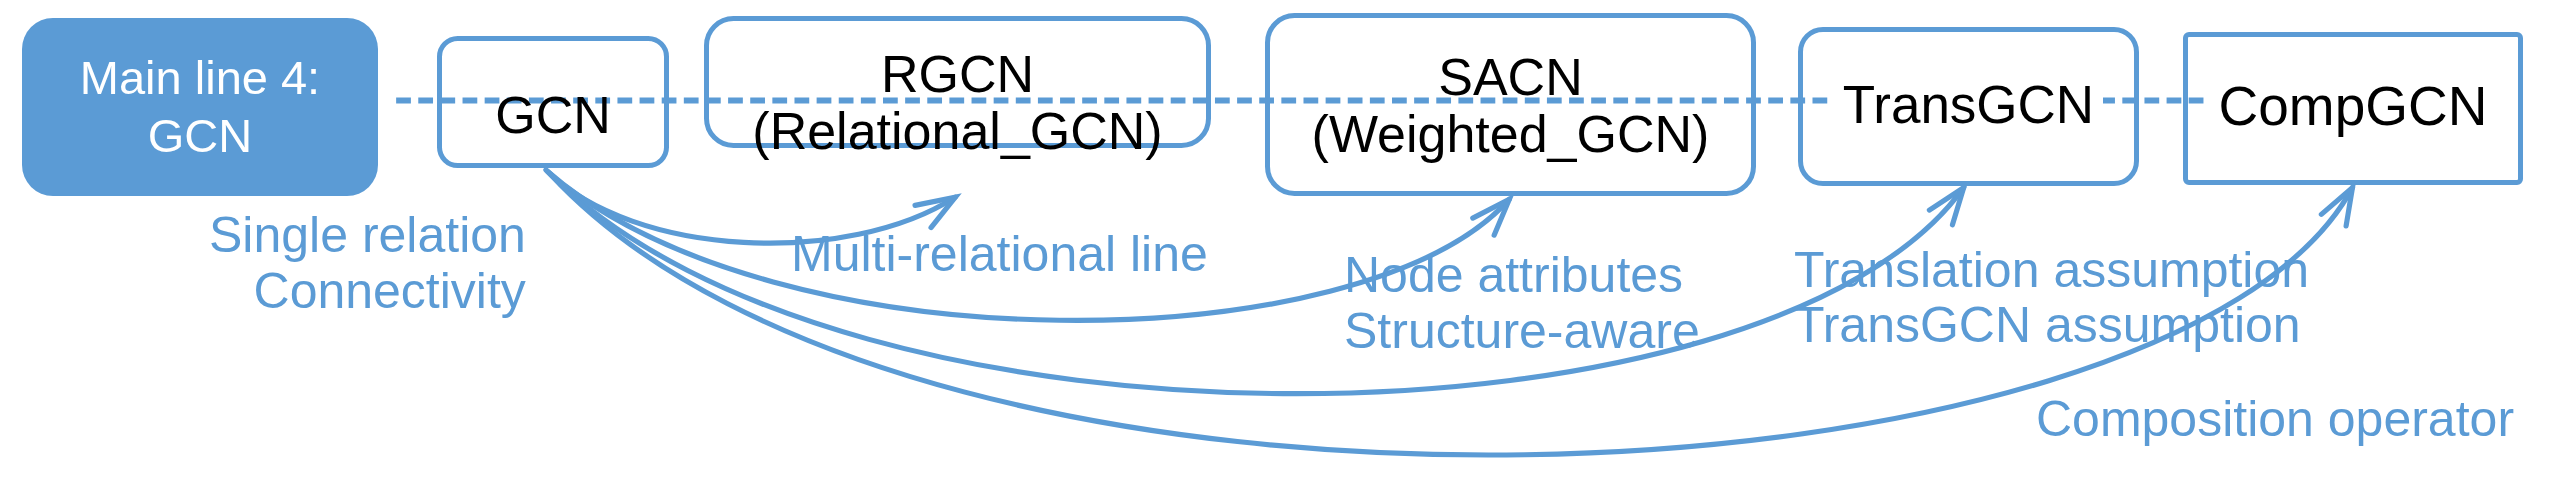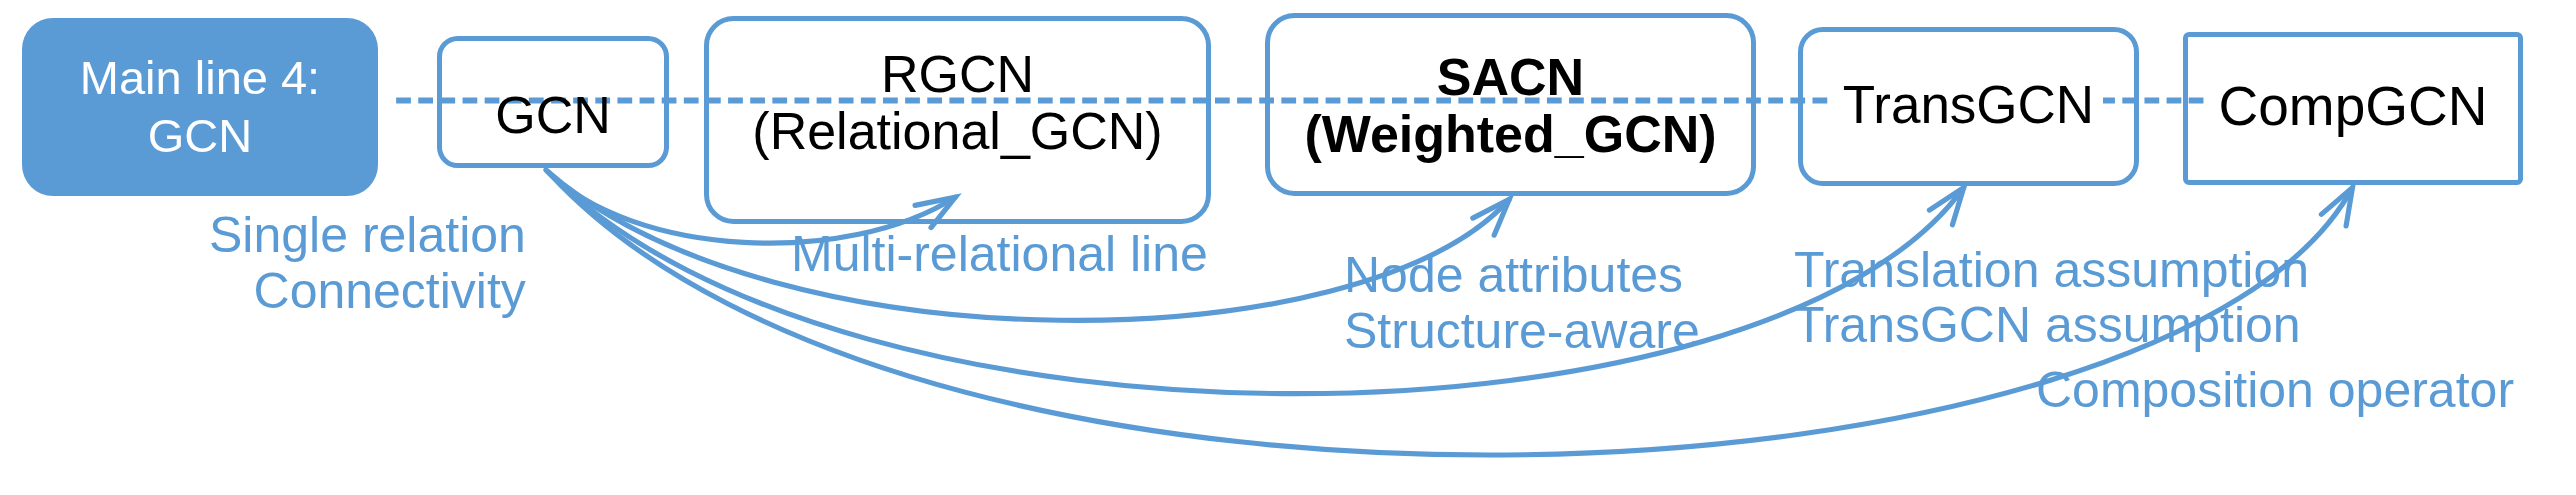--- a/index.html
+++ b/index.html
@@ -49,22 +49,22 @@
     position: absolute;
     left: 0;
     width: 100%;
     text-align: center;
     color: #000000;
     font-size: 52px;
     line-height: 57px;
     white-space: nowrap;
   }
   #node-gcn      { left: 437px;  top: 36px; width: 232px; height: 132px; border-radius: 20.7px; }
-  #node-rgcn     { left: 704px;  top: 16px; width: 507px; height: 208px; border-radius: 29.5px; }
-  #node-sacn     { left: 1265px; top: 13.3px; width: 491px; height: 183px; border-radius: 29.5px; font-weight: bold; }
+  #node-rgcn     { left: 704px;  top: 16px; width: 507px; height: 132px; border-radius: 29.5px; }
+  #node-sacn     { left: 1265px; top: 13.3px; width: 491px; height: 183px; border-radius: 29.5px; }
   #node-transgcn { left: 1798px; top: 26.6px; width: 341px; height: 159px; border-radius: 25px; }
   #node-compgcn  { left: 2183px; top: 32px; width: 340px; height: 153px; border-radius: 6px; }
 
   #node-gcn .node-label      { top: 46px; }
   #node-rgcn .node-label     { top: 25px; }
   #node-sacn .node-label     { top: 31px; }
   #node-transgcn .node-label { top: 44px; font-size: 53px; }
   #node-compgcn .node-label  { top: 41px; font-size: 55px; }
 
   .label-mask {
@@ -76,21 +76,21 @@
     color: var(--accent);
     font-size: 50px;
     line-height: 56px;
     white-space: nowrap;
     z-index: 3;
   }
   #annotation-gcn         { left: 209px;  top: 207px; text-align: right; }
   #annotation-rgcn        { left: 791px; top: 226px; }
   #annotation-sacn        { left: 1344px; top: 247px; }
   #annotation-transgcn    { left: 1794px; top: 243px; line-height: 55px; }
-  #annotation-compgcn     { left: 2036px; top: 362px; text-align: right; }
+  #annotation-compgcn     { left: 2036px; top: 391px; text-align: right; }
 
   .curve {
     fill: none;
     stroke: var(--accent);
     stroke-width: 7;
     stroke-linecap: round;
   }
   .dash-line {
     stroke: var(--accent);
     stroke-width: 8;

